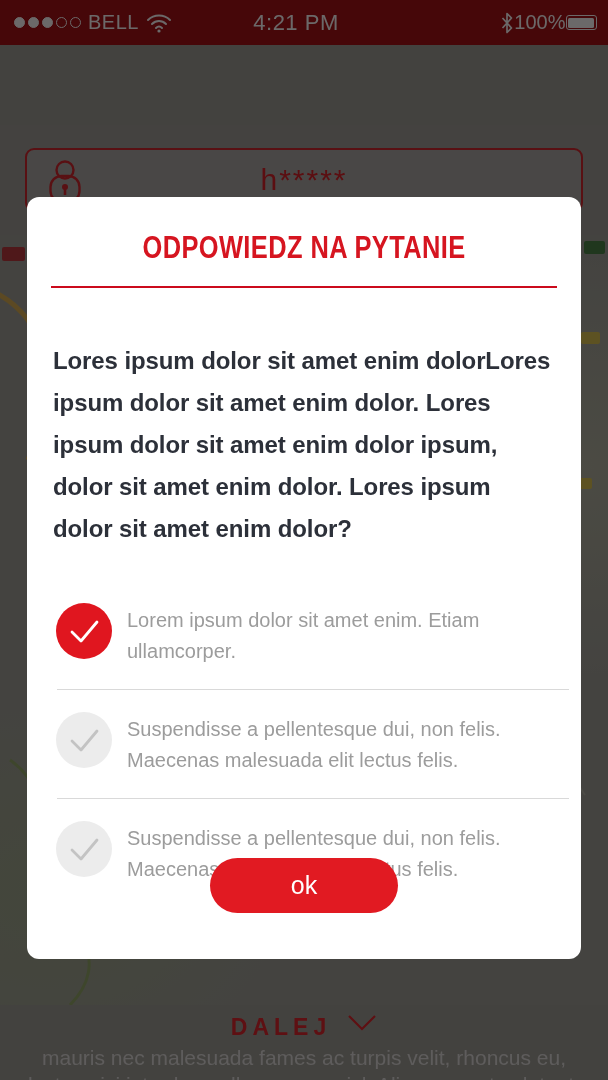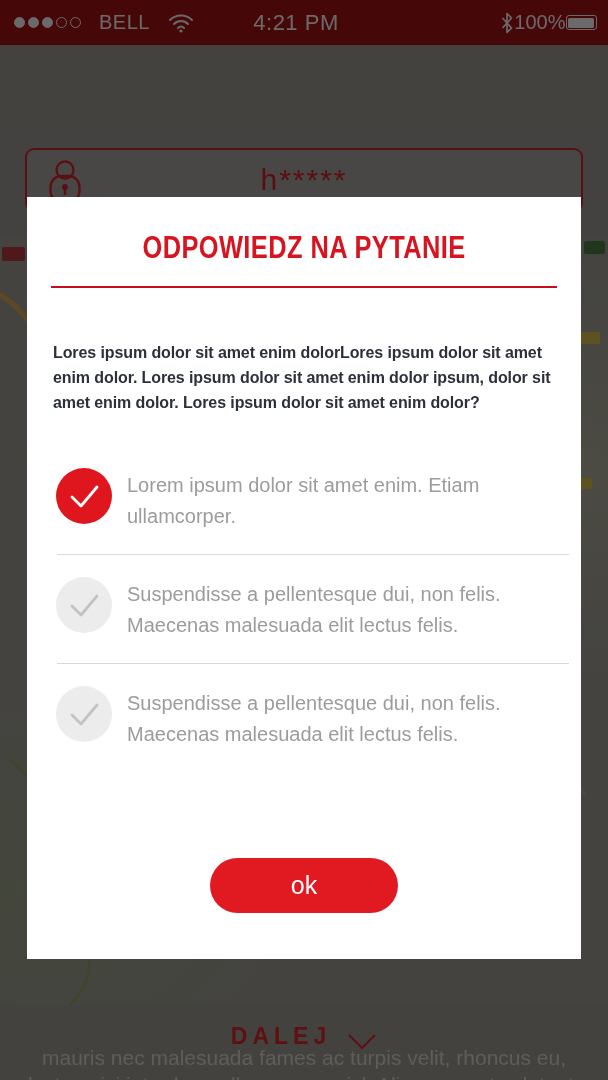--- a/index.html
+++ b/index.html
@@ -8,21 +8,21 @@
   .phone { position:relative; width:608px; height:1080px; overflow:hidden; background:#98968f; }
 
   
   .bg-layer { position:absolute; inset:0; }
 
   .status-bar {
     position:absolute; top:0; left:0; width:608px; height:45px;
     background:#9e1116; display:flex; align-items:center;
     color:#f2ecec; font-size:20px; padding:0 14px;
   }
-  .sb-left { display:flex; align-items:center; gap:12px; }
+  .sb-left { display:flex; align-items:center; gap:1px; }
   .signal-dots { display:flex; align-items:center; gap:3px; margin-right:6px; }
   .dot { width:11px; height:11px; border-radius:50%; border:1.5px solid #f2ecec; }
   .dot.filled { background:#f2ecec; }
   .carrier { letter-spacing:0.5px; }
   .wifi { margin-left:6px; }
   .sb-time {
     position:absolute; left:0; right:16px; text-align:center;
     font-size:22px; letter-spacing:0.5px; pointer-events:none;
   }
   .sb-right { margin-left:auto; display:flex; align-items:center; gap:0; z-index:1; }
@@ -47,41 +47,41 @@
   .password-value { color:#cd2127; font-size:30px; letter-spacing:2px; font-weight:400; }
 
   .map { position:absolute; top:235px; left:0; width:608px; height:770px;
     background:
       radial-gradient(340px 260px at 8% 85%, rgba(150,170,120,0.45), rgba(150,170,120,0) 70%),
       radial-gradient(420px 300px at 95% 30%, rgba(186,186,160,0.5), rgba(186,186,160,0) 70%),
       #9a9891;
   }
 
   .next-row { position:absolute; top:1014px; left:0; width:608px; height:36px;
-    display:flex; align-items:flex-end; justify-content:center; gap:16px; }
+    display:flex; align-items:flex-start; justify-content:center; gap:16px; }
   .next-label { color:#d4252b; font-size:23px; font-weight:700; letter-spacing:5px; }
 
   .bottom-text { position:absolute; top:1044px; left:0; width:608px; text-align:center;
     color:#d4d0cf; font-size:21px; line-height:27px; }
 
   
   .dim-overlay { position:absolute; inset:0; background:rgba(0,0,0,0.555); z-index:10; }
 
   
   .modal { position:absolute; top:197px; left:27px; width:554px; height:762px;
-    background:#ffffff; z-index:20; }
+    background:#ffffff; z-index:20;border-radius:12px; }
   .modal-title-wrap { padding-top:33px; text-align:center; }
   .modal-title {
     display:inline-block; color:#d61520; font-size:31px; font-weight:700;
     letter-spacing:0.5px; transform:scaleX(0.82); transform-origin:center;
     white-space:nowrap;
   }
   .title-divider { height:2px; background:#cb0a1c; margin:20px 24px 0 24px; }
   .modal-question { margin:52px 26px 0 26px; color:#2c3039; font-weight:700;
-    font-size:16px; line-height:25px; letter-spacing:-0.1px; }
+    font-size:24px; line-height:42px; letter-spacing:-0.1px; }
 
   .options { margin-top:53px; padding:0 11px 0 29px; }
   .option-row { display:flex; align-items:flex-start; gap:15px; padding:22px 0; }
   .option-row:first-child { padding-top:0; }
   .opt-circle { flex:0 0 56px; width:56px; height:56px; border-radius:50%;
     display:flex; align-items:center; justify-content:center; }
   .option-row[data-checked="true"] .opt-circle { background:#e0161f; }
   .option-row[data-checked="false"] .opt-circle { background:#ececec; }
   .option-row[data-checked="true"] .check-mark { stroke:#ffffff; }
   .option-row[data-checked="false"] .check-mark { stroke:#c3c3c3; }

